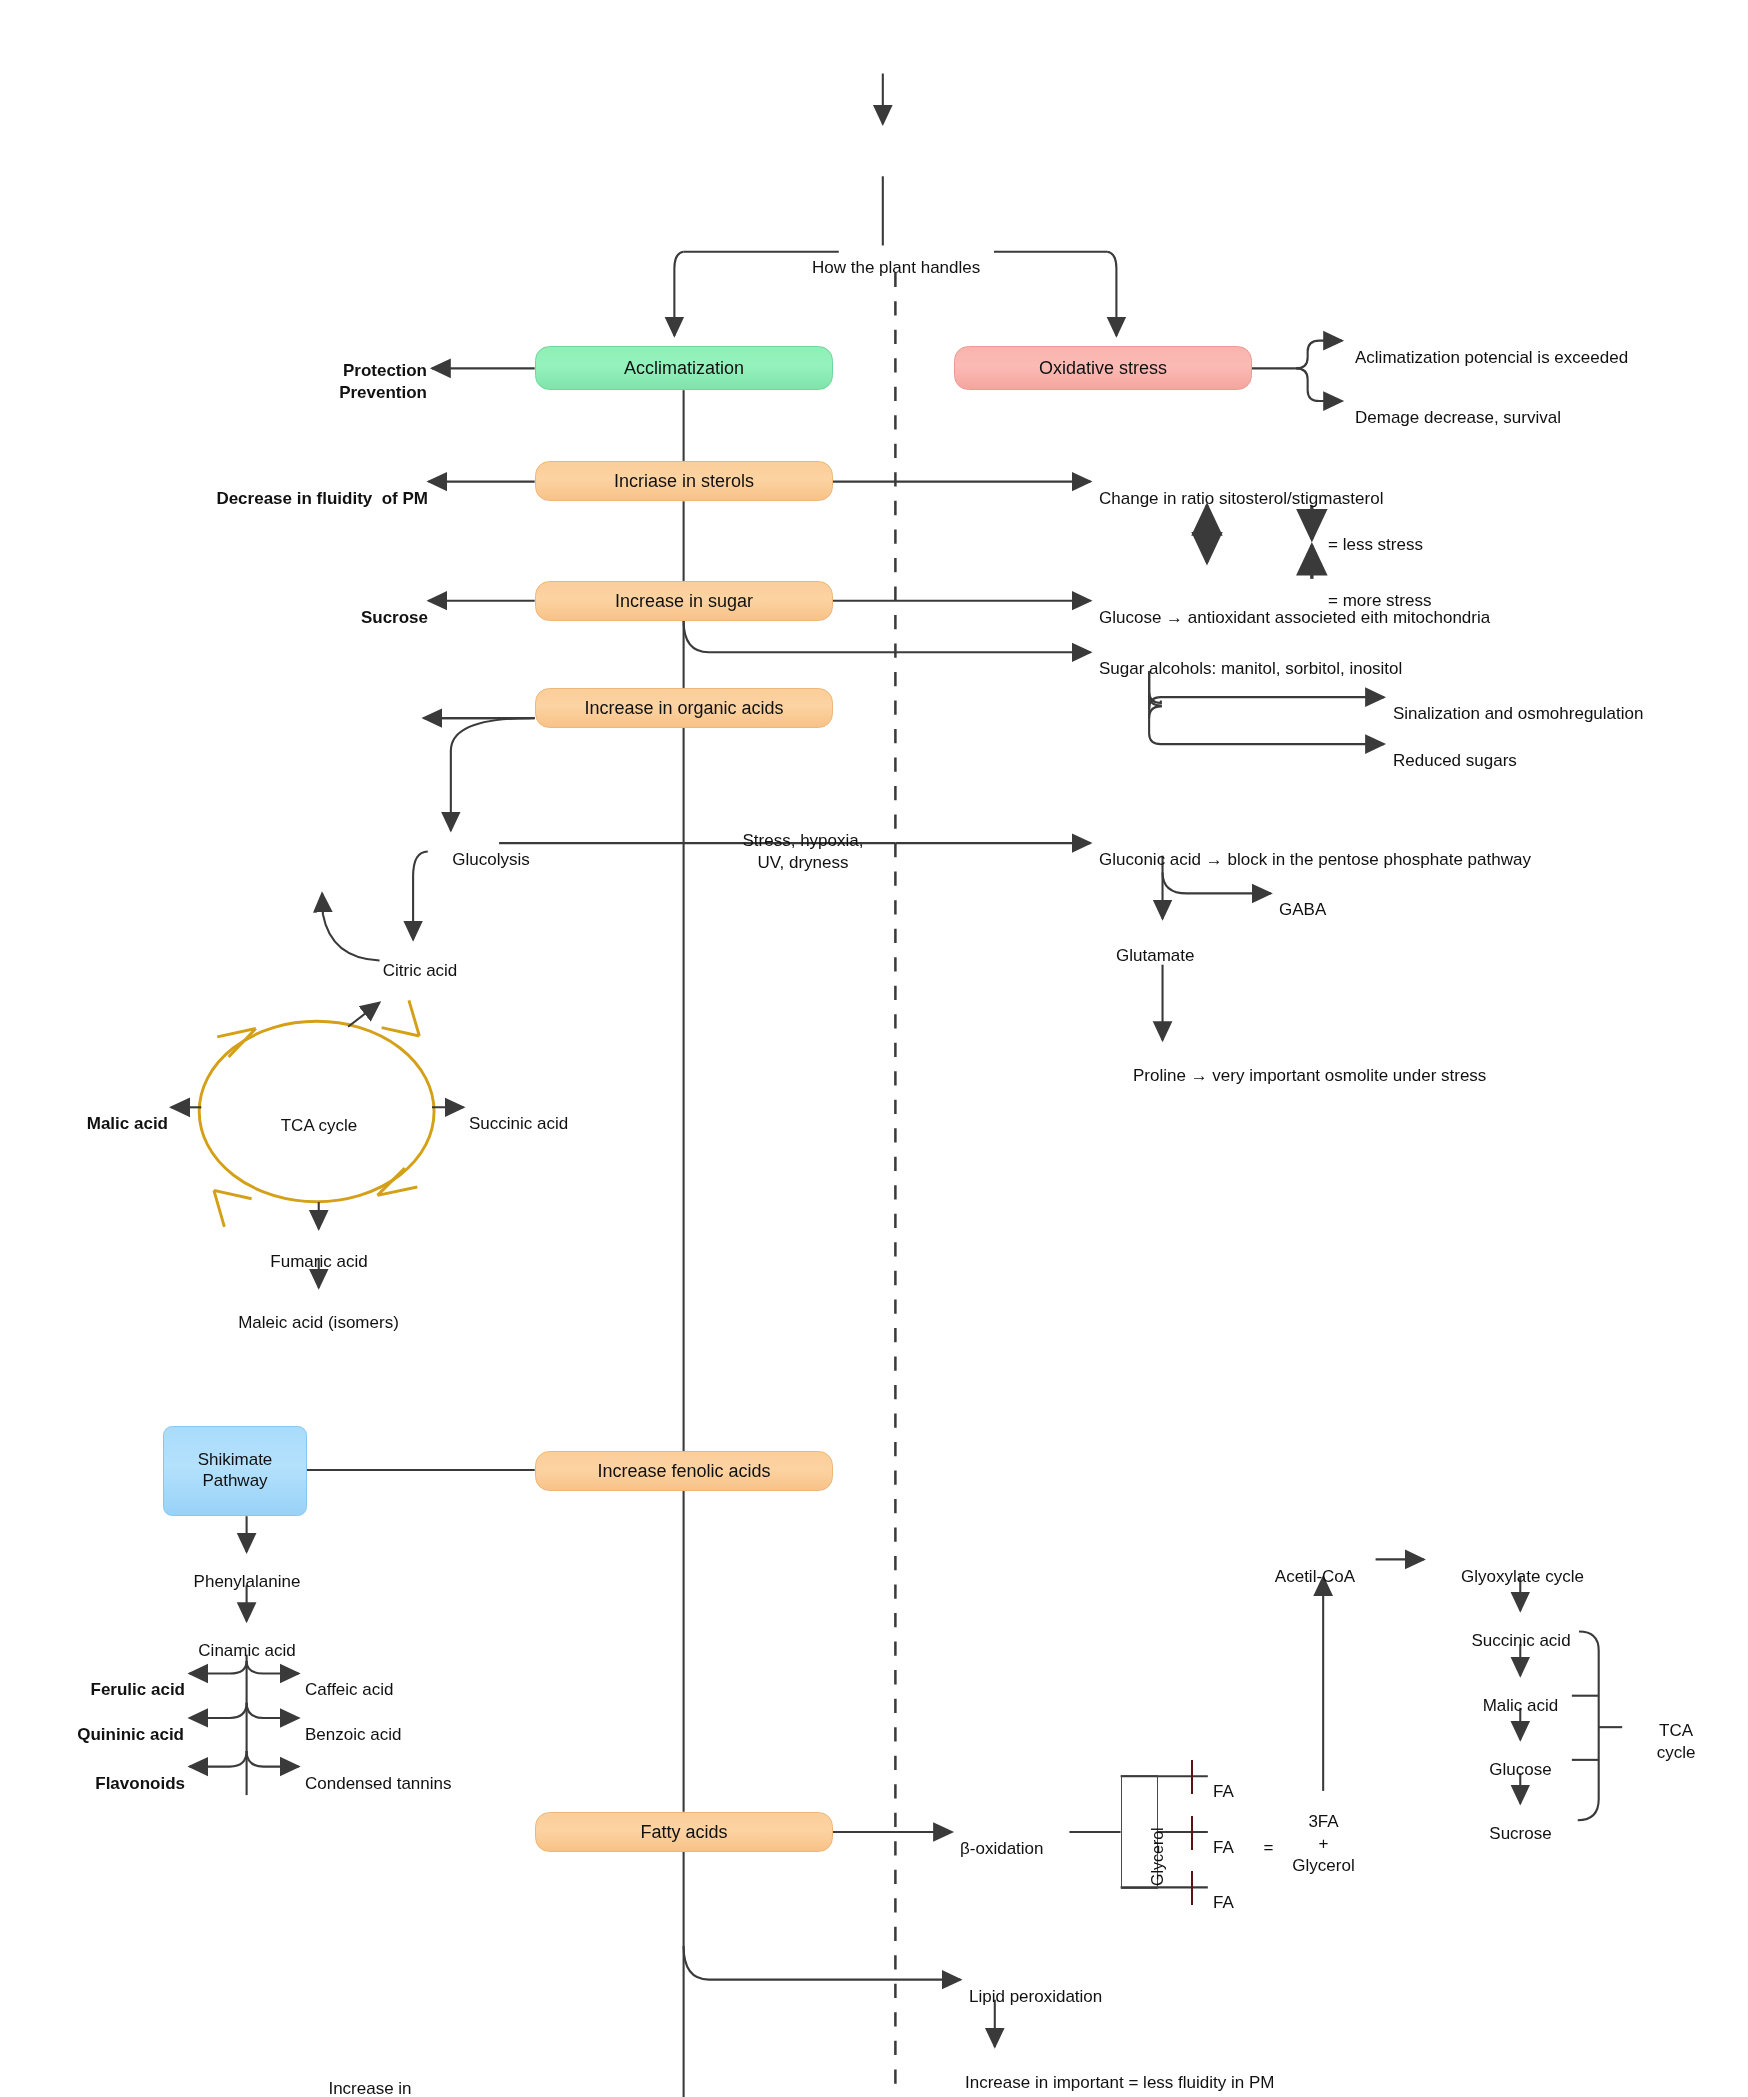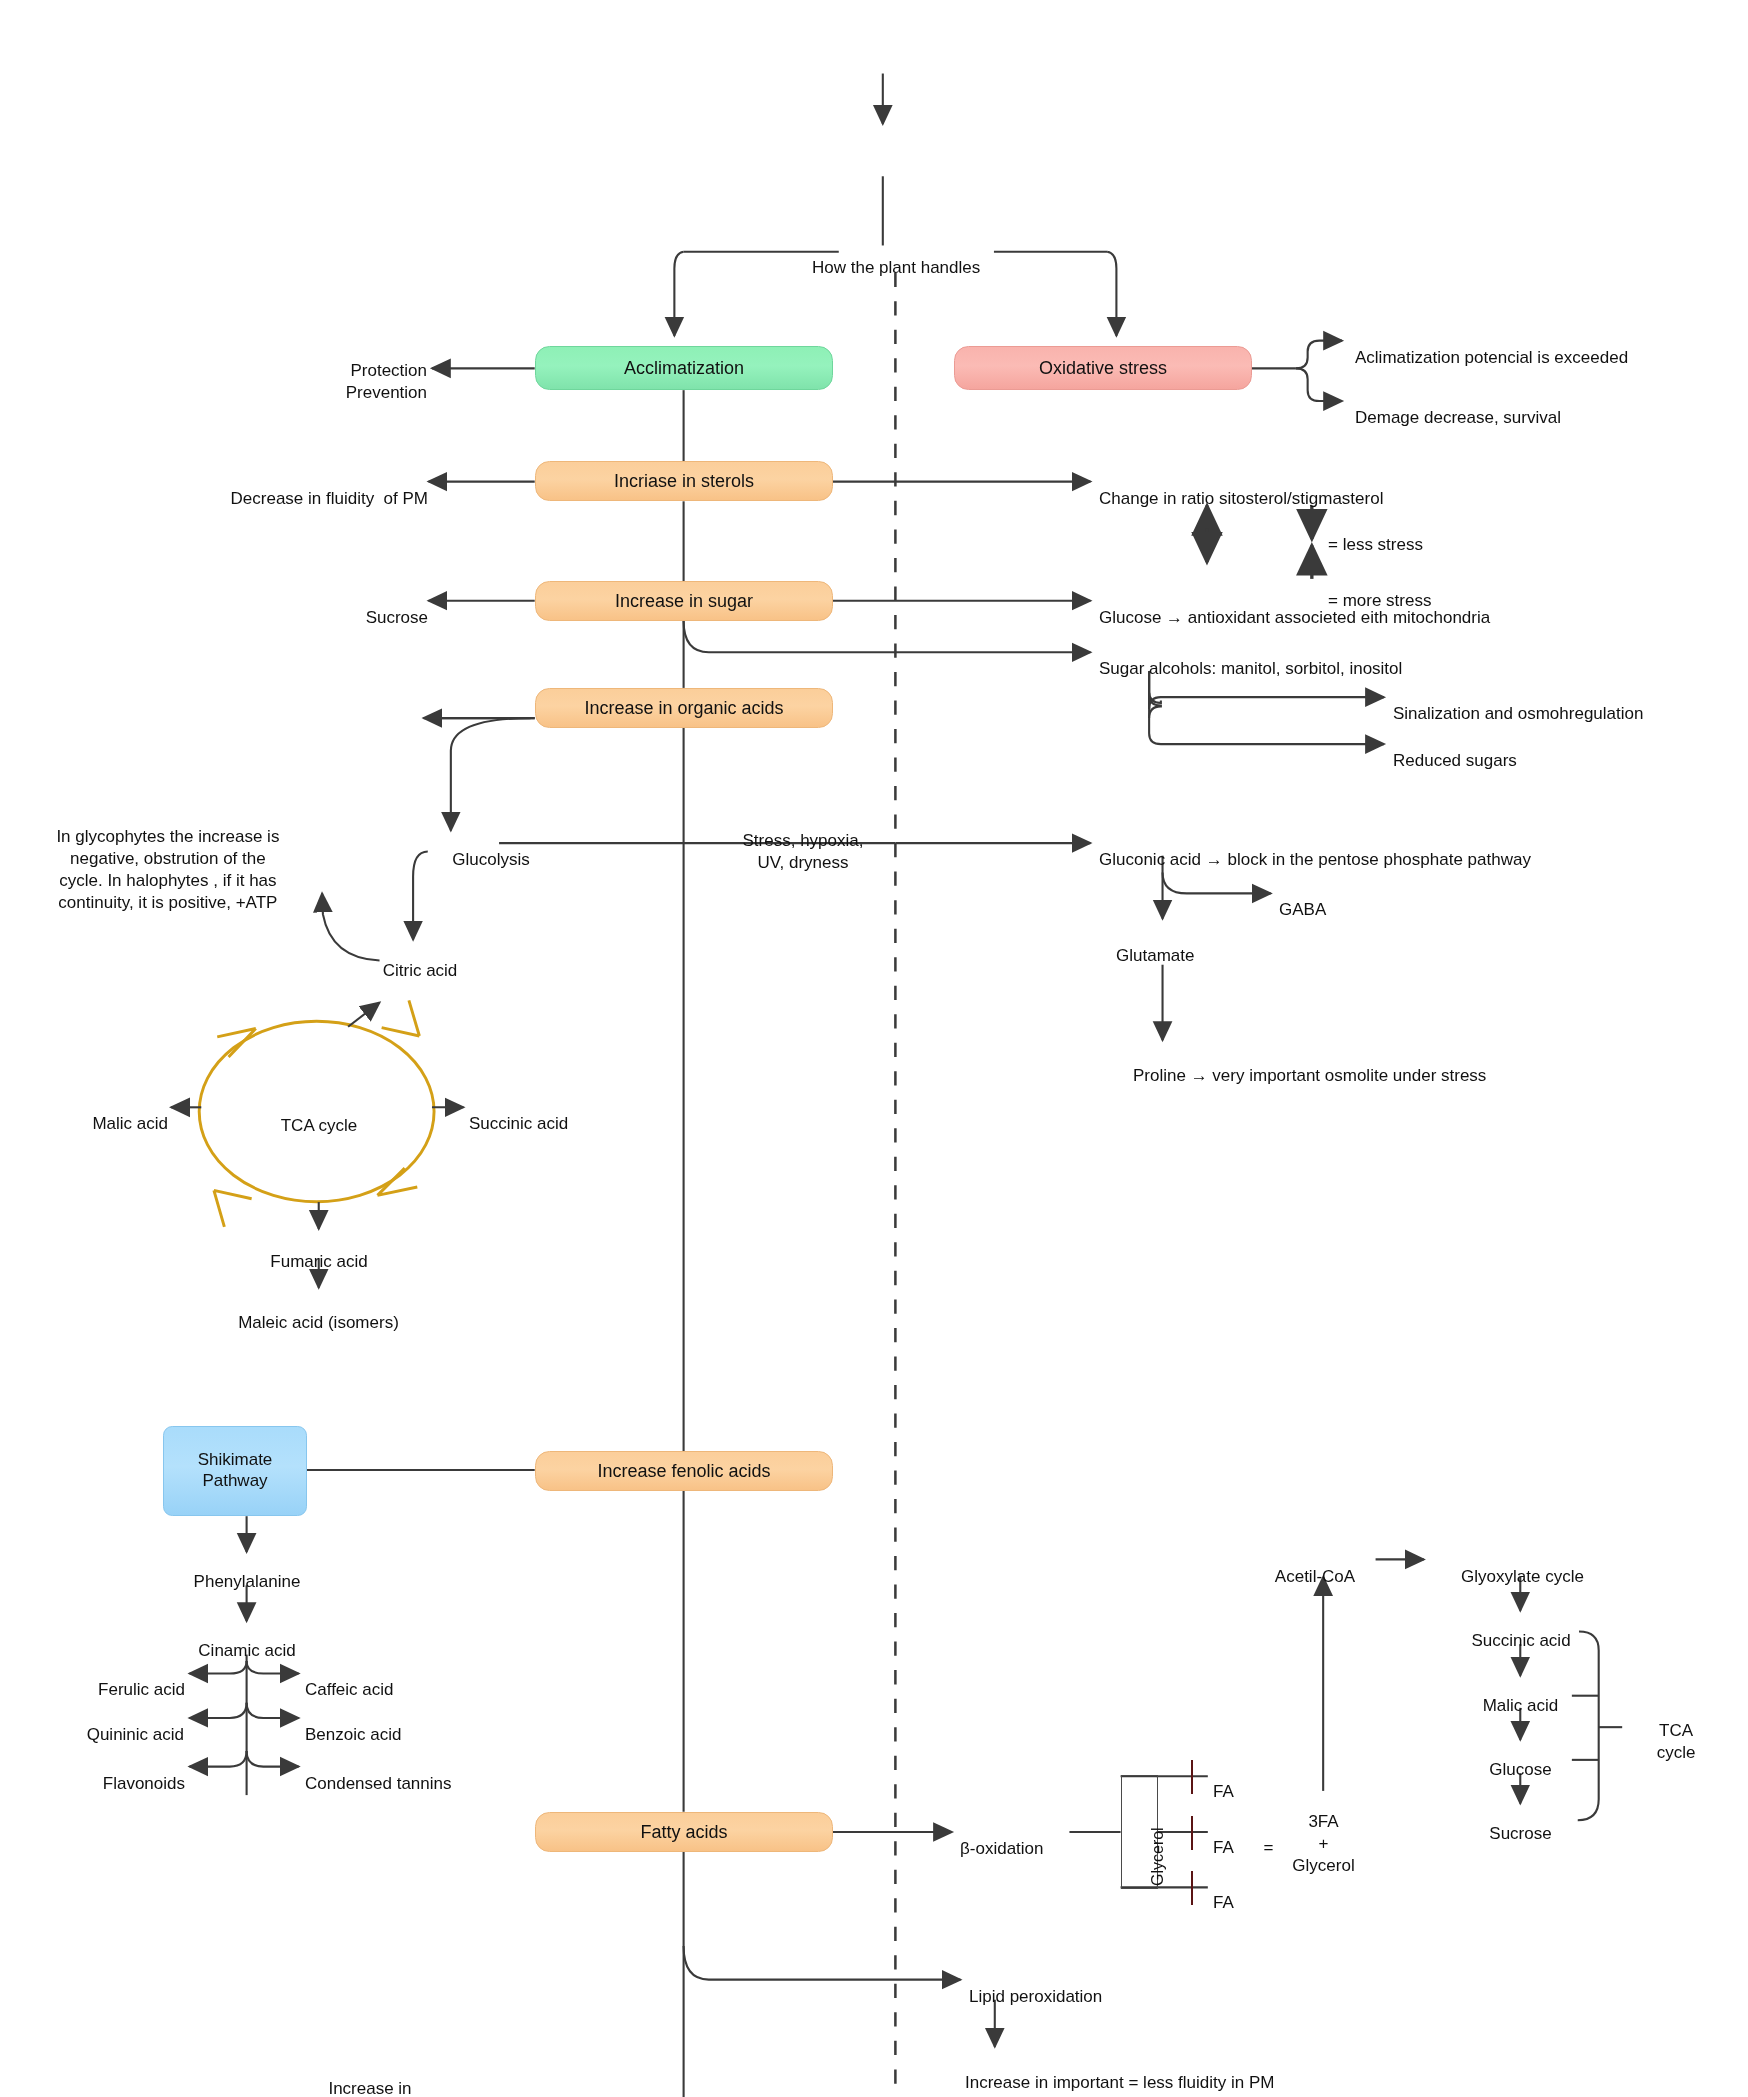--- a/index.html
+++ b/index.html
@@ -10,21 +10,21 @@
   .pill{border-radius:14.3px;font-size:18px;color:#111;line-height:1.15;}
   .pill.gray{background:linear-gradient(180deg,#e2e2e2 0%,#dedede 45%,#d6d6d6 100%);border:0.4px solid #cfcfcf;}
   .pill.green{background:linear-gradient(180deg,#8ef0b6 0%,#95f2bd 45%,#7fe3ab 100%);border:0.4px solid #6fd69c;}
   .pill.red{background:linear-gradient(180deg,#f9b3ad 0%,#fbbbb5 45%,#f5a59e 100%);border:0.4px solid #eb9b94;}
   .pill.orange{background:linear-gradient(180deg,#fbce9a 0%,#fcd3a2 45%,#f8c287 100%);border:0.4px solid #eeb madeup;}
   .pill.orange{border:0.4px solid #eeb77a;}
   .rbox{border-radius:9.2px;font-size:17px;color:#111;line-height:1.22;
         background:linear-gradient(180deg,#a9dcfb 0%,#b4e1fc 45%,#98d2f7 100%);border:0.4px solid #87c6ee;}
   .lbl{position:absolute;font-size:17px;color:#111;line-height:1.30;white-space:pre;margin-top:16px;}
   .lbl.c{text-align:center;}
-  .lbl.r{text-align:right;}
+  .lbl.r{text-align:right;font-weight:bold;}
   .lbl.l{text-align:left;}
   .vlbl{position:absolute;font-size:17px;color:#111;white-space:nowrap;
         transform-origin:0 0;transform:rotate(-90deg);}
   .glycbox{position:absolute;border:1.7px solid #4a4a4a;background:transparent;box-sizing:border-box;}
   .tick{position:absolute;width:2.1px;background:#5a1414;}
 </style>
 </head>
 <body>
 
 <div id="canvas">
@@ -208,24 +208,20 @@
 
   <div class="lbl c" style="left:428px;top:833px;width:126px;">Glucolysis</div>
   <div class="lbl c" style="left: 713px; top: 814px; width: 180px; white-space: pre-line;">Stress, hypoxia,
 UV, dryness</div>
 
   <div class="lbl l" style="left:1099px;top:833px;width:629px;">Gluconic acid → block in the pentose phosphate pathway</div>
   <div class="lbl l" style="left:1279px;top:883px;width:126px;">GABA</div>
   <div class="lbl l" style="left:1116px;top:929px;width:168px;">Glutamate</div>
   <div class="lbl l" style="left:1133px;top:1049px;width:545px;">Proline → very important osmolite under stress</div>
 
-  <div class="lbl c" style="left: 8.4px; top: 810px; width: 319px; white-space: pre-line;">In glycophytes the increase is
-negative, obstrution of the
-cycle. In halophytes , if it has
-continuity, it is positive, +ATP</div>
 
   <div class="lbl c" style="left:357px;top:944px;width:126px;">Citric acid</div>
   <div class="lbl c" style="left:256px;top:1099px;width:126px;">TCA cycle</div>
   <div class="lbl r" style="left:34px;top:1097px;width:134px;">Malic acid</div>
   <div class="lbl l" style="left:469px;top:1097px;width:168px;">Succinic acid</div>
   <div class="lbl c" style="left:256px;top:1235px;width:126px;">Fumaric acid</div>
   <div class="lbl c" style="left:201px;top:1296px;width:235px;">Maleic acid (isomers)</div>
 
   <div class="node rbox" style="left:163px;top:1426px;width:144px;height:90px;">
     <span style="white-space:pre-line;">Shikimate

